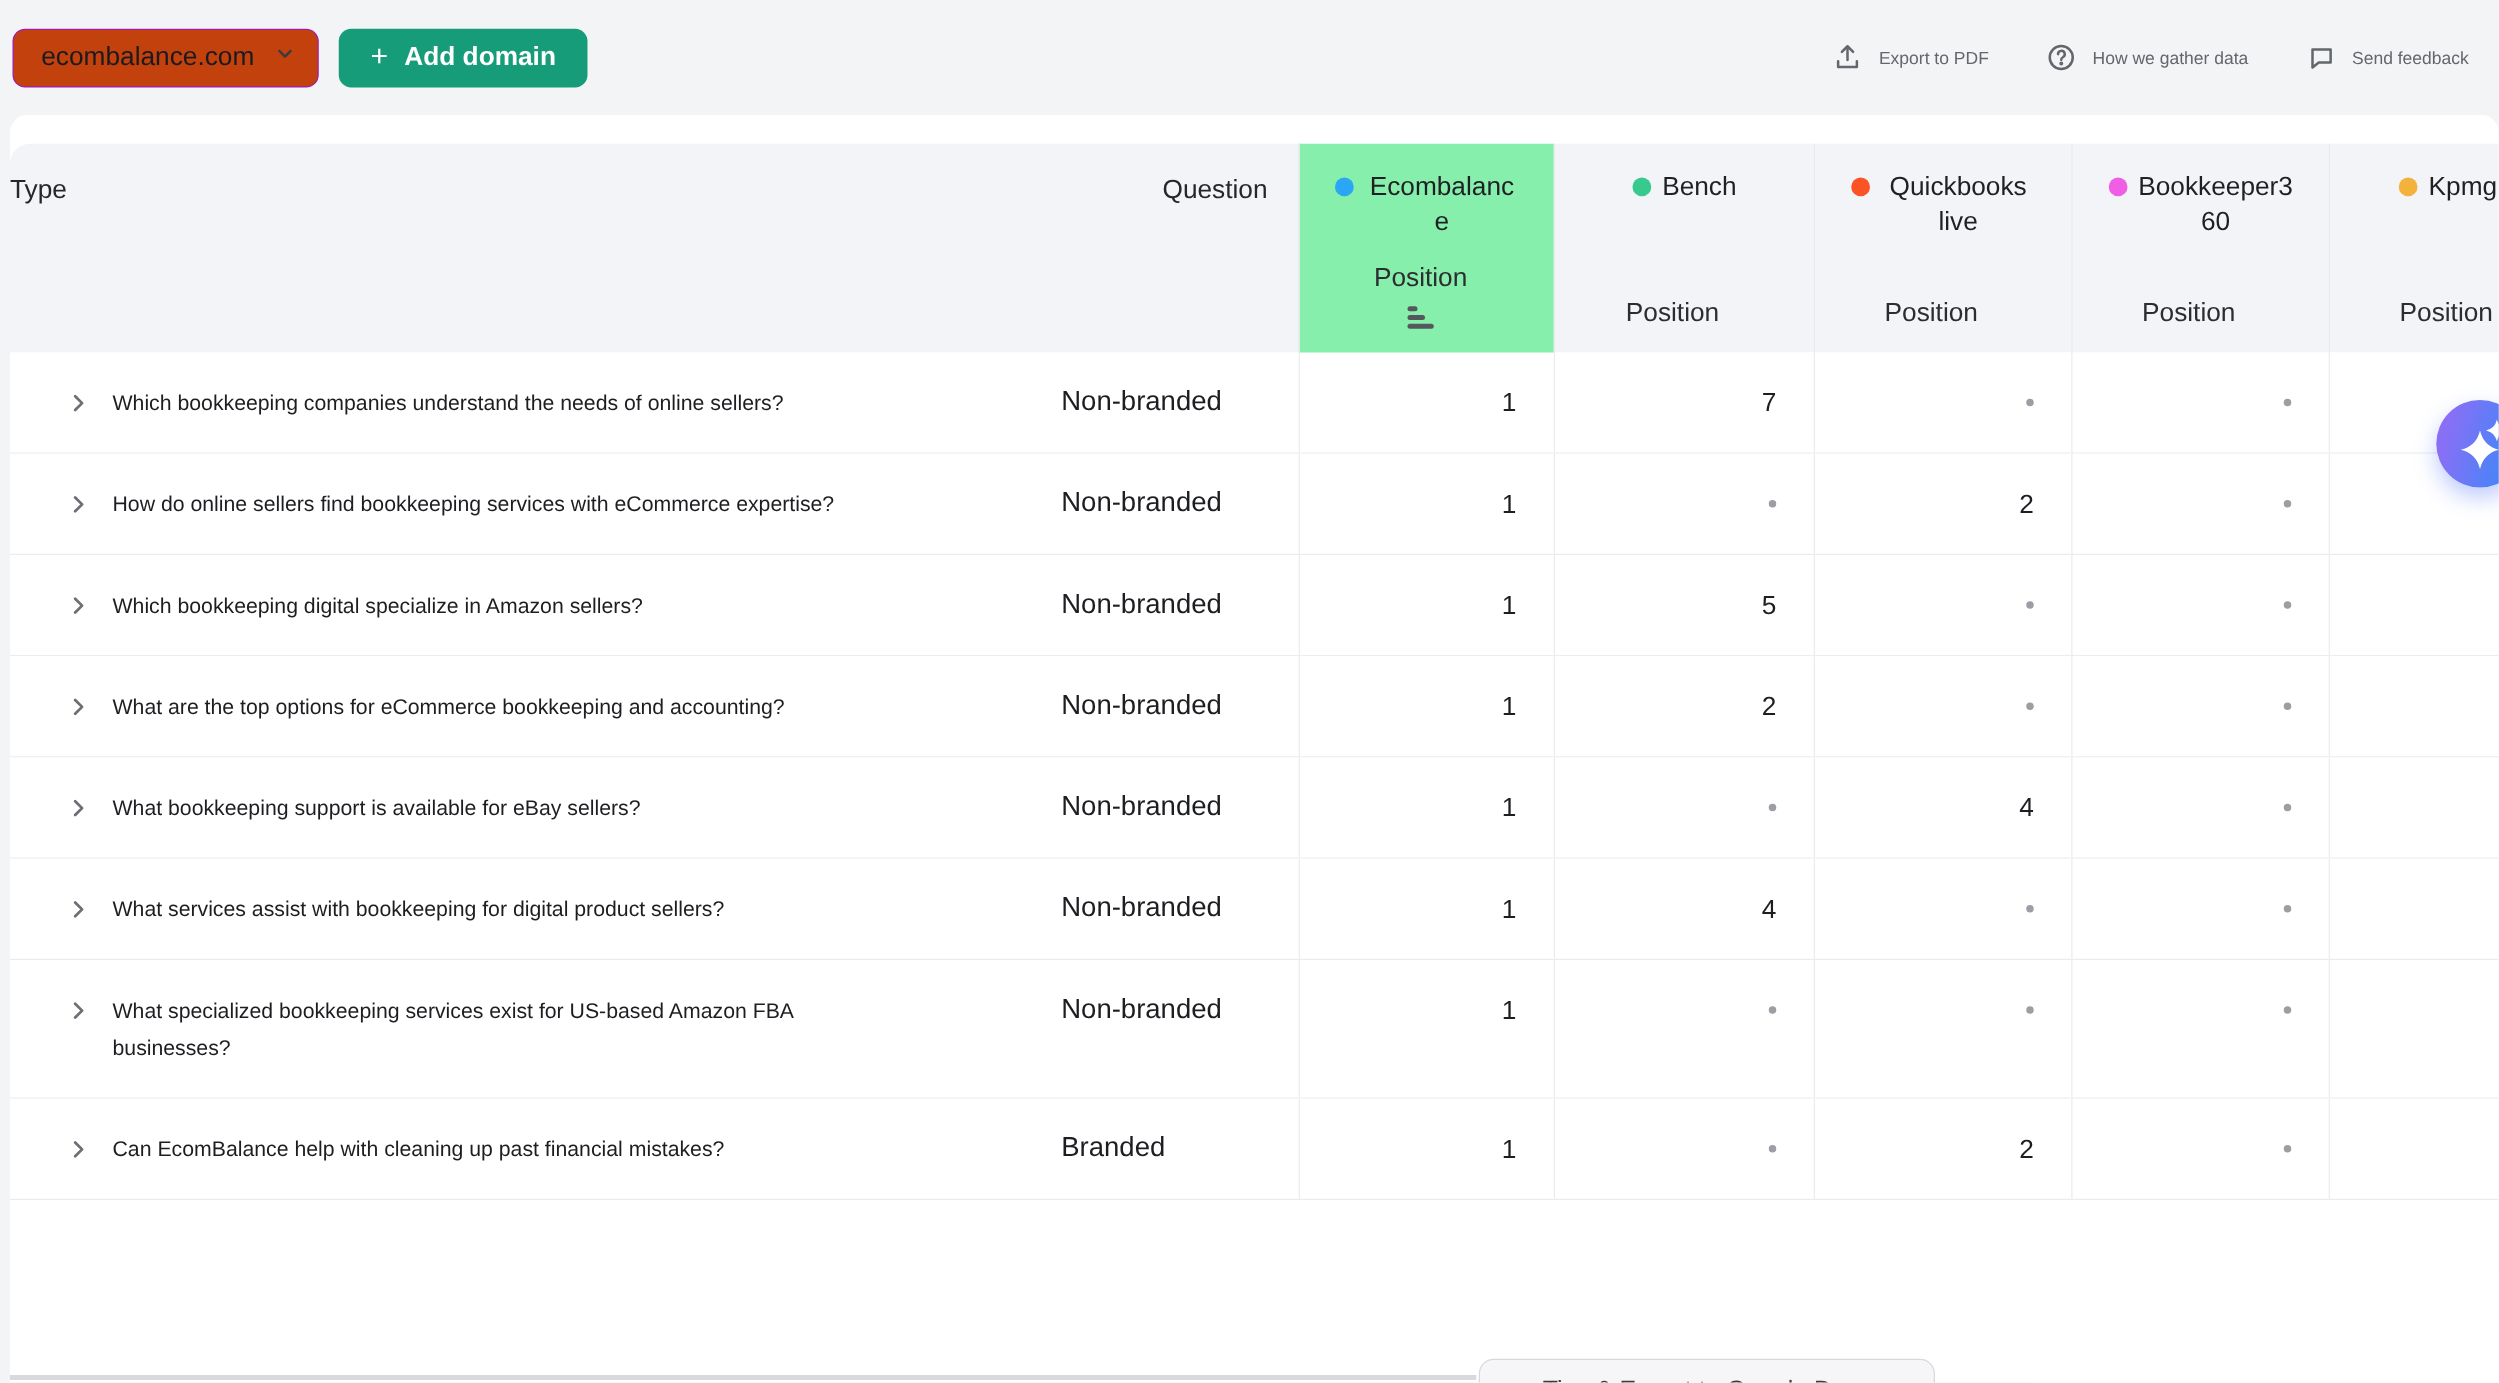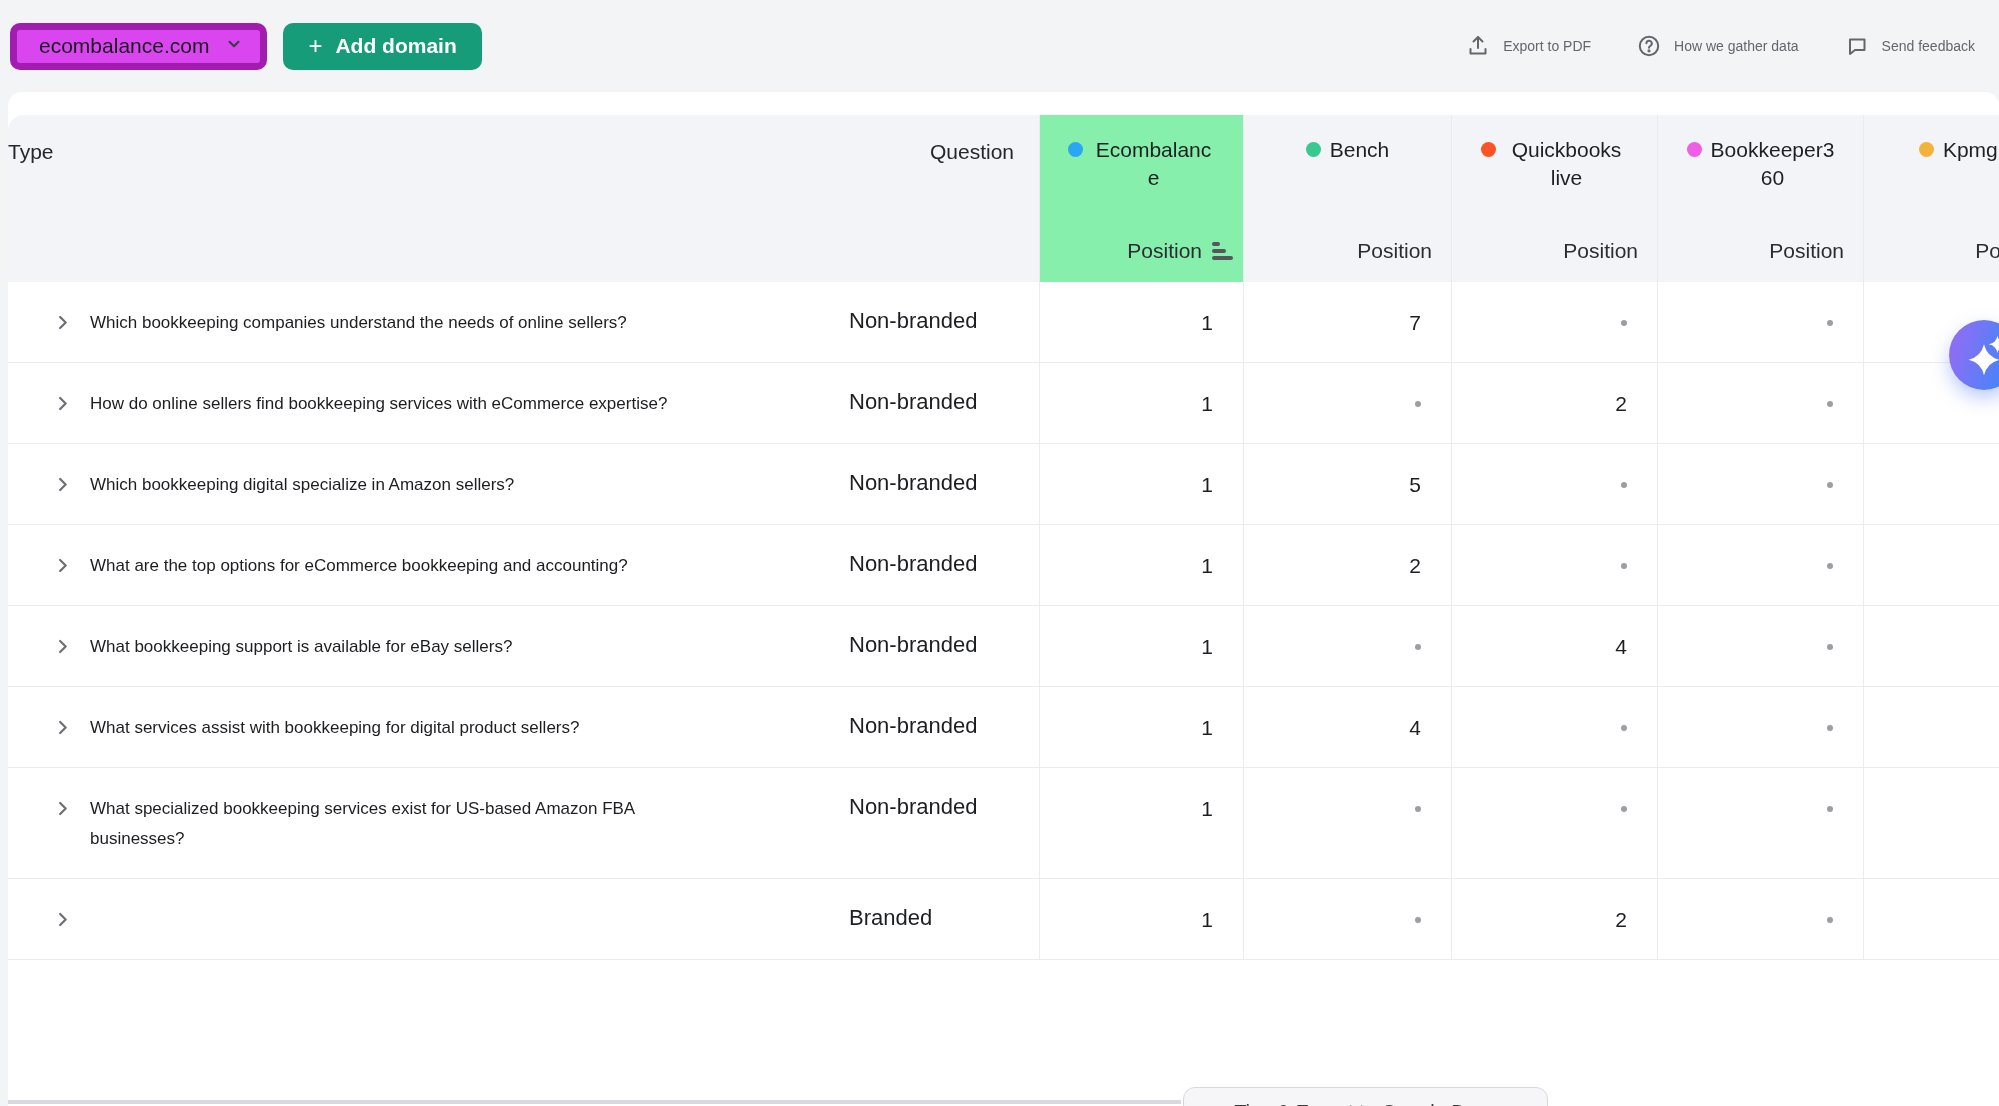--- a/index.html
+++ b/index.html
@@ -11,21 +11,21 @@
     color:#1d1e21;
   }
 
   
   .topbar {
     position:absolute; top:0; left:0; right:0; height:92px;
     display:flex; align-items:center;
     padding:0 24px 0 10px;
   }
   .domain-select {
-    height:47px; background:#d946ef; border:7px solid #a21caf; border-radius:10px;
+    height:47px; background:#c2410c; border:1px solid #a21caf; border-radius:10px;
     display:flex; align-items:center; gap:16px; padding:0 17px 0 22px;
     font-size:21px; color:#1b1b1f; cursor:pointer;
   }
   .add-domain {
     height:47px; margin-left:16px; background:#169c78; color:#ffffff; border:none;
     border-radius:10px; font-family:inherit; font-size:21px; font-weight:600;
     display:flex; align-items:center; gap:13px; padding:0 25px; cursor:pointer;
   }
   .add-domain .plus { font-size:24px; font-weight:400; line-height:1; }
   .topbar-actions { margin-left:auto; display:flex; align-items:center; gap:46px; }
@@ -57,21 +57,21 @@
   .brand-th.selected { background:#86efac; }
   .brand-top { display:flex; justify-content:center; align-items:flex-start; gap:9px; }
   .dot { width:15px; height:15px; border-radius:50%; margin-top:6px; flex:0 0 auto; }
   .brand-name {
     font-size:21px; color:#1f2024; line-height:28px; text-align:center;
     max-width:124px; overflow-wrap:anywhere; white-space:normal;
   }
   .brand-th.clip .brand-name { white-space:nowrap; }
   .pos-row {
     display:flex; justify-content:flex-end; align-items:center; gap:10px;
-    padding-right:19px; font-size:21px; color:#2c2d31; cursor:pointer;
+    padding-right:19px; font-size:21px; color:#2c2d31; cursor:pointer;flex-direction:column;
   }
   .pos-row.with-sort { padding-right:10px; }
   .sort-icon { display:flex; flex-direction:column; gap:3px; align-items:flex-start; }
   .sort-icon i { display:block; height:4px; border-radius:2px; background:#55575c; }
   .sort-icon i:nth-child(1){ width:8px; }
   .sort-icon i:nth-child(2){ width:14px; }
   .sort-icon i:nth-child(3){ width:21px; }
 
   .trow { border-bottom:1px solid #ececef; background:#ffffff; cursor:pointer; }
   .q-cell { padding:26px 0 24px 45px; display:flex; align-items:flex-start; gap:18px; }
@@ -307,20 +307,21 @@
         <div class="p-cell"><span class="nodot"></span></div>
         <div class="p-cell"><span class="nodot"></span></div>
         <div class="p-cell"><span class="nodot"></span></div>
         <div class="p-cell"></div>
       </div>
       <div class="trow grid-row">
         <div class="q-cell">
           <span class="chev"><svg width="19" height="19" viewBox="0 0 24 24" fill="none" stroke="#6c6f75" stroke-width="2.8" stroke-linecap="round" stroke-linejoin="round">
               <polyline points="9 5 16 12 9 19"></polyline>
             </svg></span>
+          <span class="q-text">Can EcomBalance help with cleaning up past financial mistakes?</span>
         </div>
         <div class="t-cell">Branded</div>
         <div class="p-cell">1</div>
         <div class="p-cell"><span class="nodot"></span></div>
         <div class="p-cell">2</div>
         <div class="p-cell"><span class="nodot"></span></div>
         <div class="p-cell"></div>
       </div>
     </div>
 </main>

